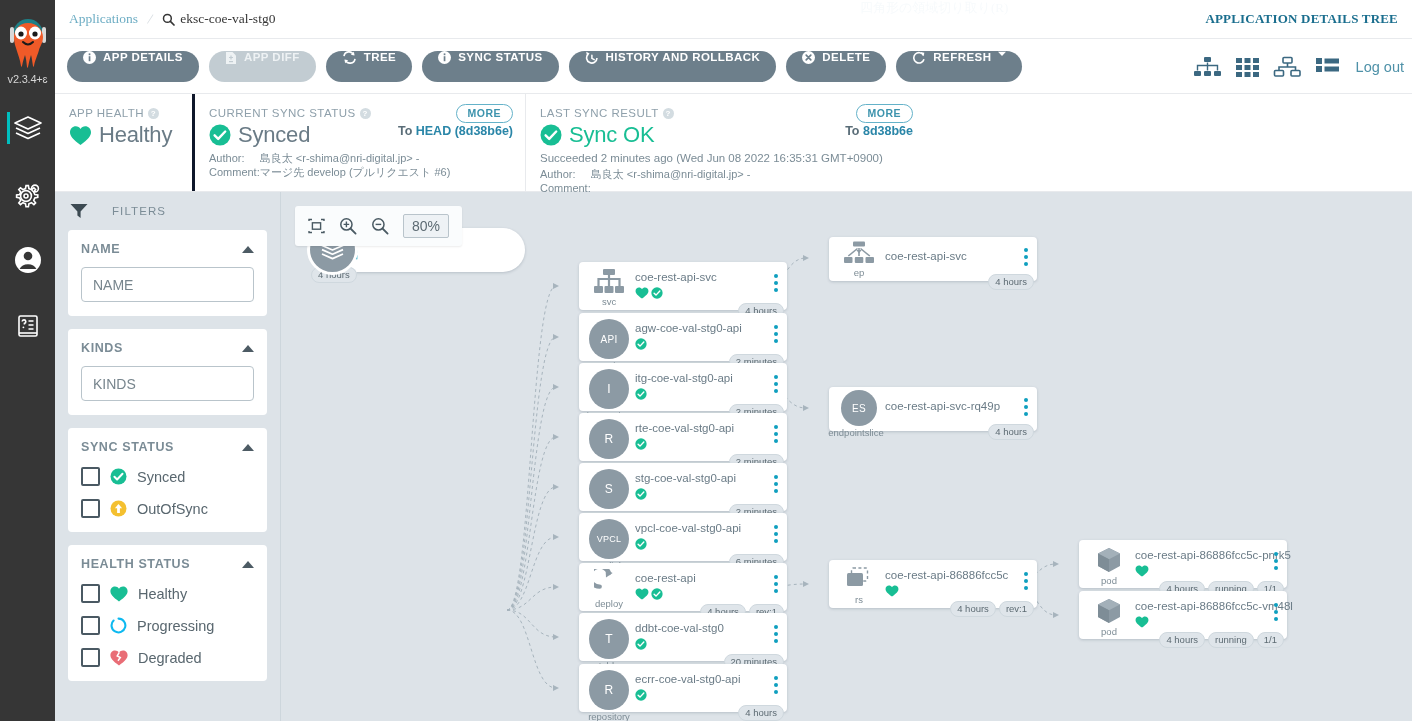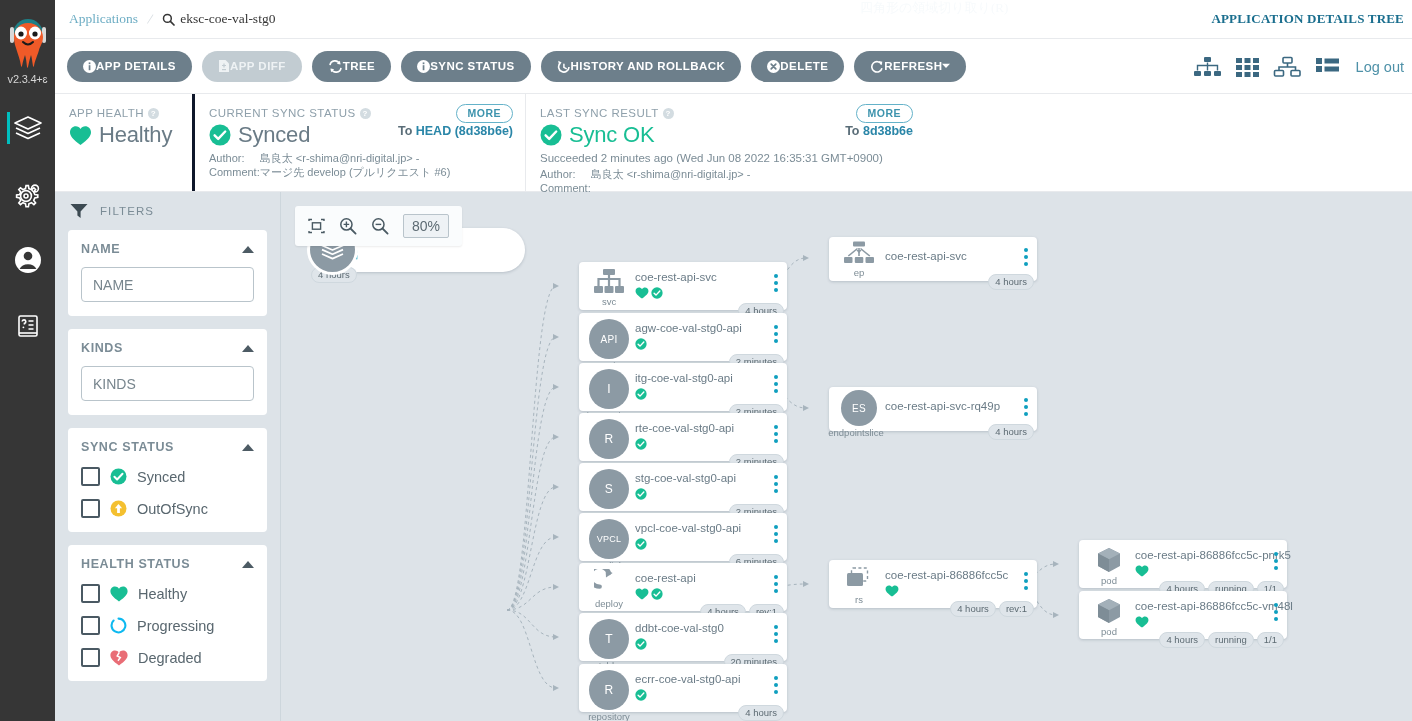--- a/index.html
+++ b/index.html
@@ -44,39 +44,39 @@
   .crumbrow {
     height: 39px; border-bottom: 1px solid #e8eaed;
     display: flex; align-items: center; padding: 0 14px;
     background: #fff; flex: none; position: relative; font-family: Liberation Serif, serif;
   }
   .crumb-link { color: #6dadc4; font-size: 13.5px; cursor: pointer; }
   .crumb-sep { color: #d6dce0; margin: 0 10px; font-size: 15px; transform: rotate(14deg); }
   .crumb-cur { color: #363636; font-size: 13.5px; display: flex; align-items: center; gap: 5px; }
   .crumb-cur svg { display: block; }
   .adt-label {
-    position: absolute; right: 8px; top: 11px;
+    position: absolute; right: 14px; top: 11px;
     color: #1a6e8e; font-size: 13px; font-weight: bold; letter-spacing: .2px;
     cursor: pointer;
   }
   .ghost {
     position: absolute; left: 805px; top: -1px;
     color: #f7fafc; font-size: 13px; white-space: nowrap;
     pointer-events: none;
   }
 
   
   .toolbar {
     height: 55px; display: flex; align-items: center; padding: 0 12px;
     background: #fff; border-bottom: 1px solid #e8eaed; flex: none;
     position: relative;
   }
   .tbtn {
     height: 31px; border-radius: 16px; background: #6d7f8b; color: #fff;
-    display: inline-flex; align-items: center; 
+    display: inline-flex; align-items: flex-start; gap: 7px;
     padding: 0 16px; margin-right: 10px; border: none;
     font-size: 11.5px; font-weight: bold; letter-spacing: .45px;
     font-family: "Liberation Sans", sans-serif; cursor: pointer;
     white-space: nowrap;
   }
   .tbtn.disabled { background: #c2ccd2; color: #eef2f4; cursor: default; }
   .tbtn svg { display: block; flex: none; }
   .tb-right {
     position: absolute; right: 8px; top: 0; height: 55px;
     display: flex; align-items: center; gap: 13px;
@@ -130,21 +130,21 @@
 
   
   .body { flex: 1; display: flex; min-height: 0; position: relative; }
 
   .filters {
     width: 226px; flex: none; background: #dde3e8;
     border-right: 1px solid #cdd6dc; padding: 0 13px;
     overflow: hidden;
   }
   .filters-head {
-    display: flex; align-items: center; gap: 12px;
+    display: flex; align-items: center; gap: 24px;
     height: 38px; padding-left: 2px;
   }
   .filters-head .t {
     color: #7b8c96; font-size: 11.5px; letter-spacing: 1.1px; font-weight: normal;
   }
   .fgroup {
     background: #fff; border-radius: 4px; margin-bottom: 13px; padding: 12px 13px 14px;
   }
   .fgroup-head {
     display: flex; align-items: center; justify-content: space-between;

